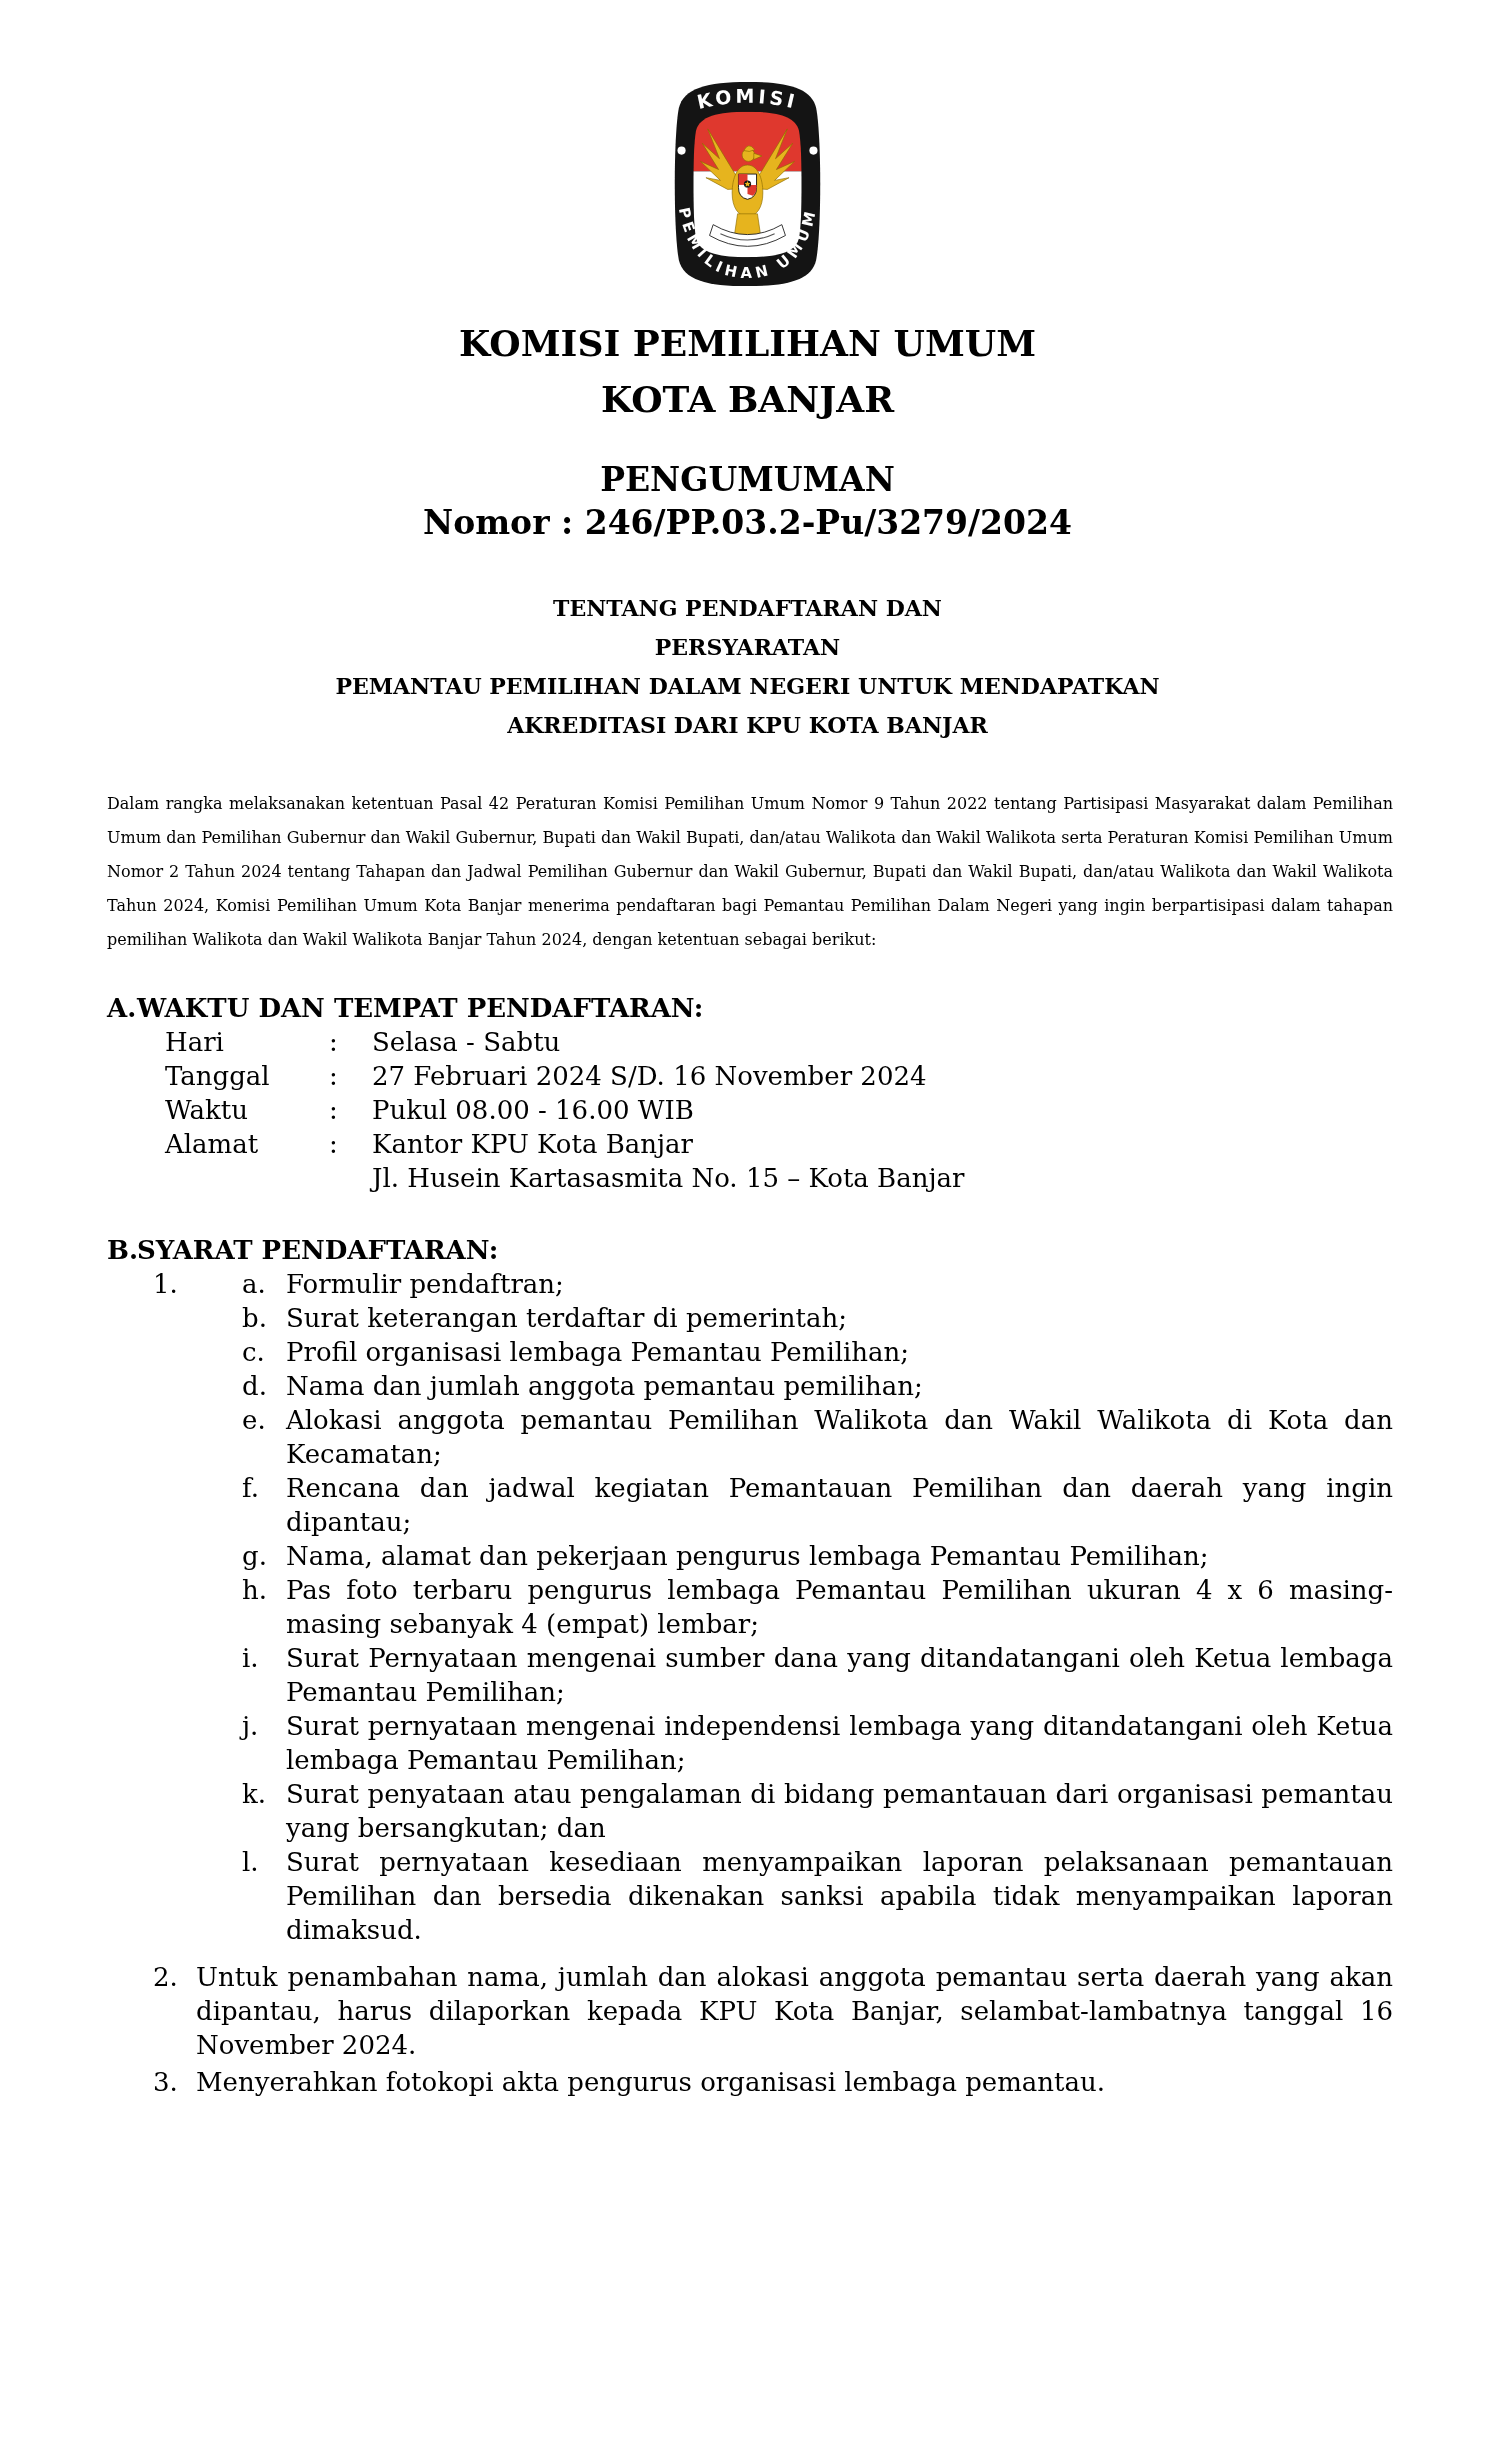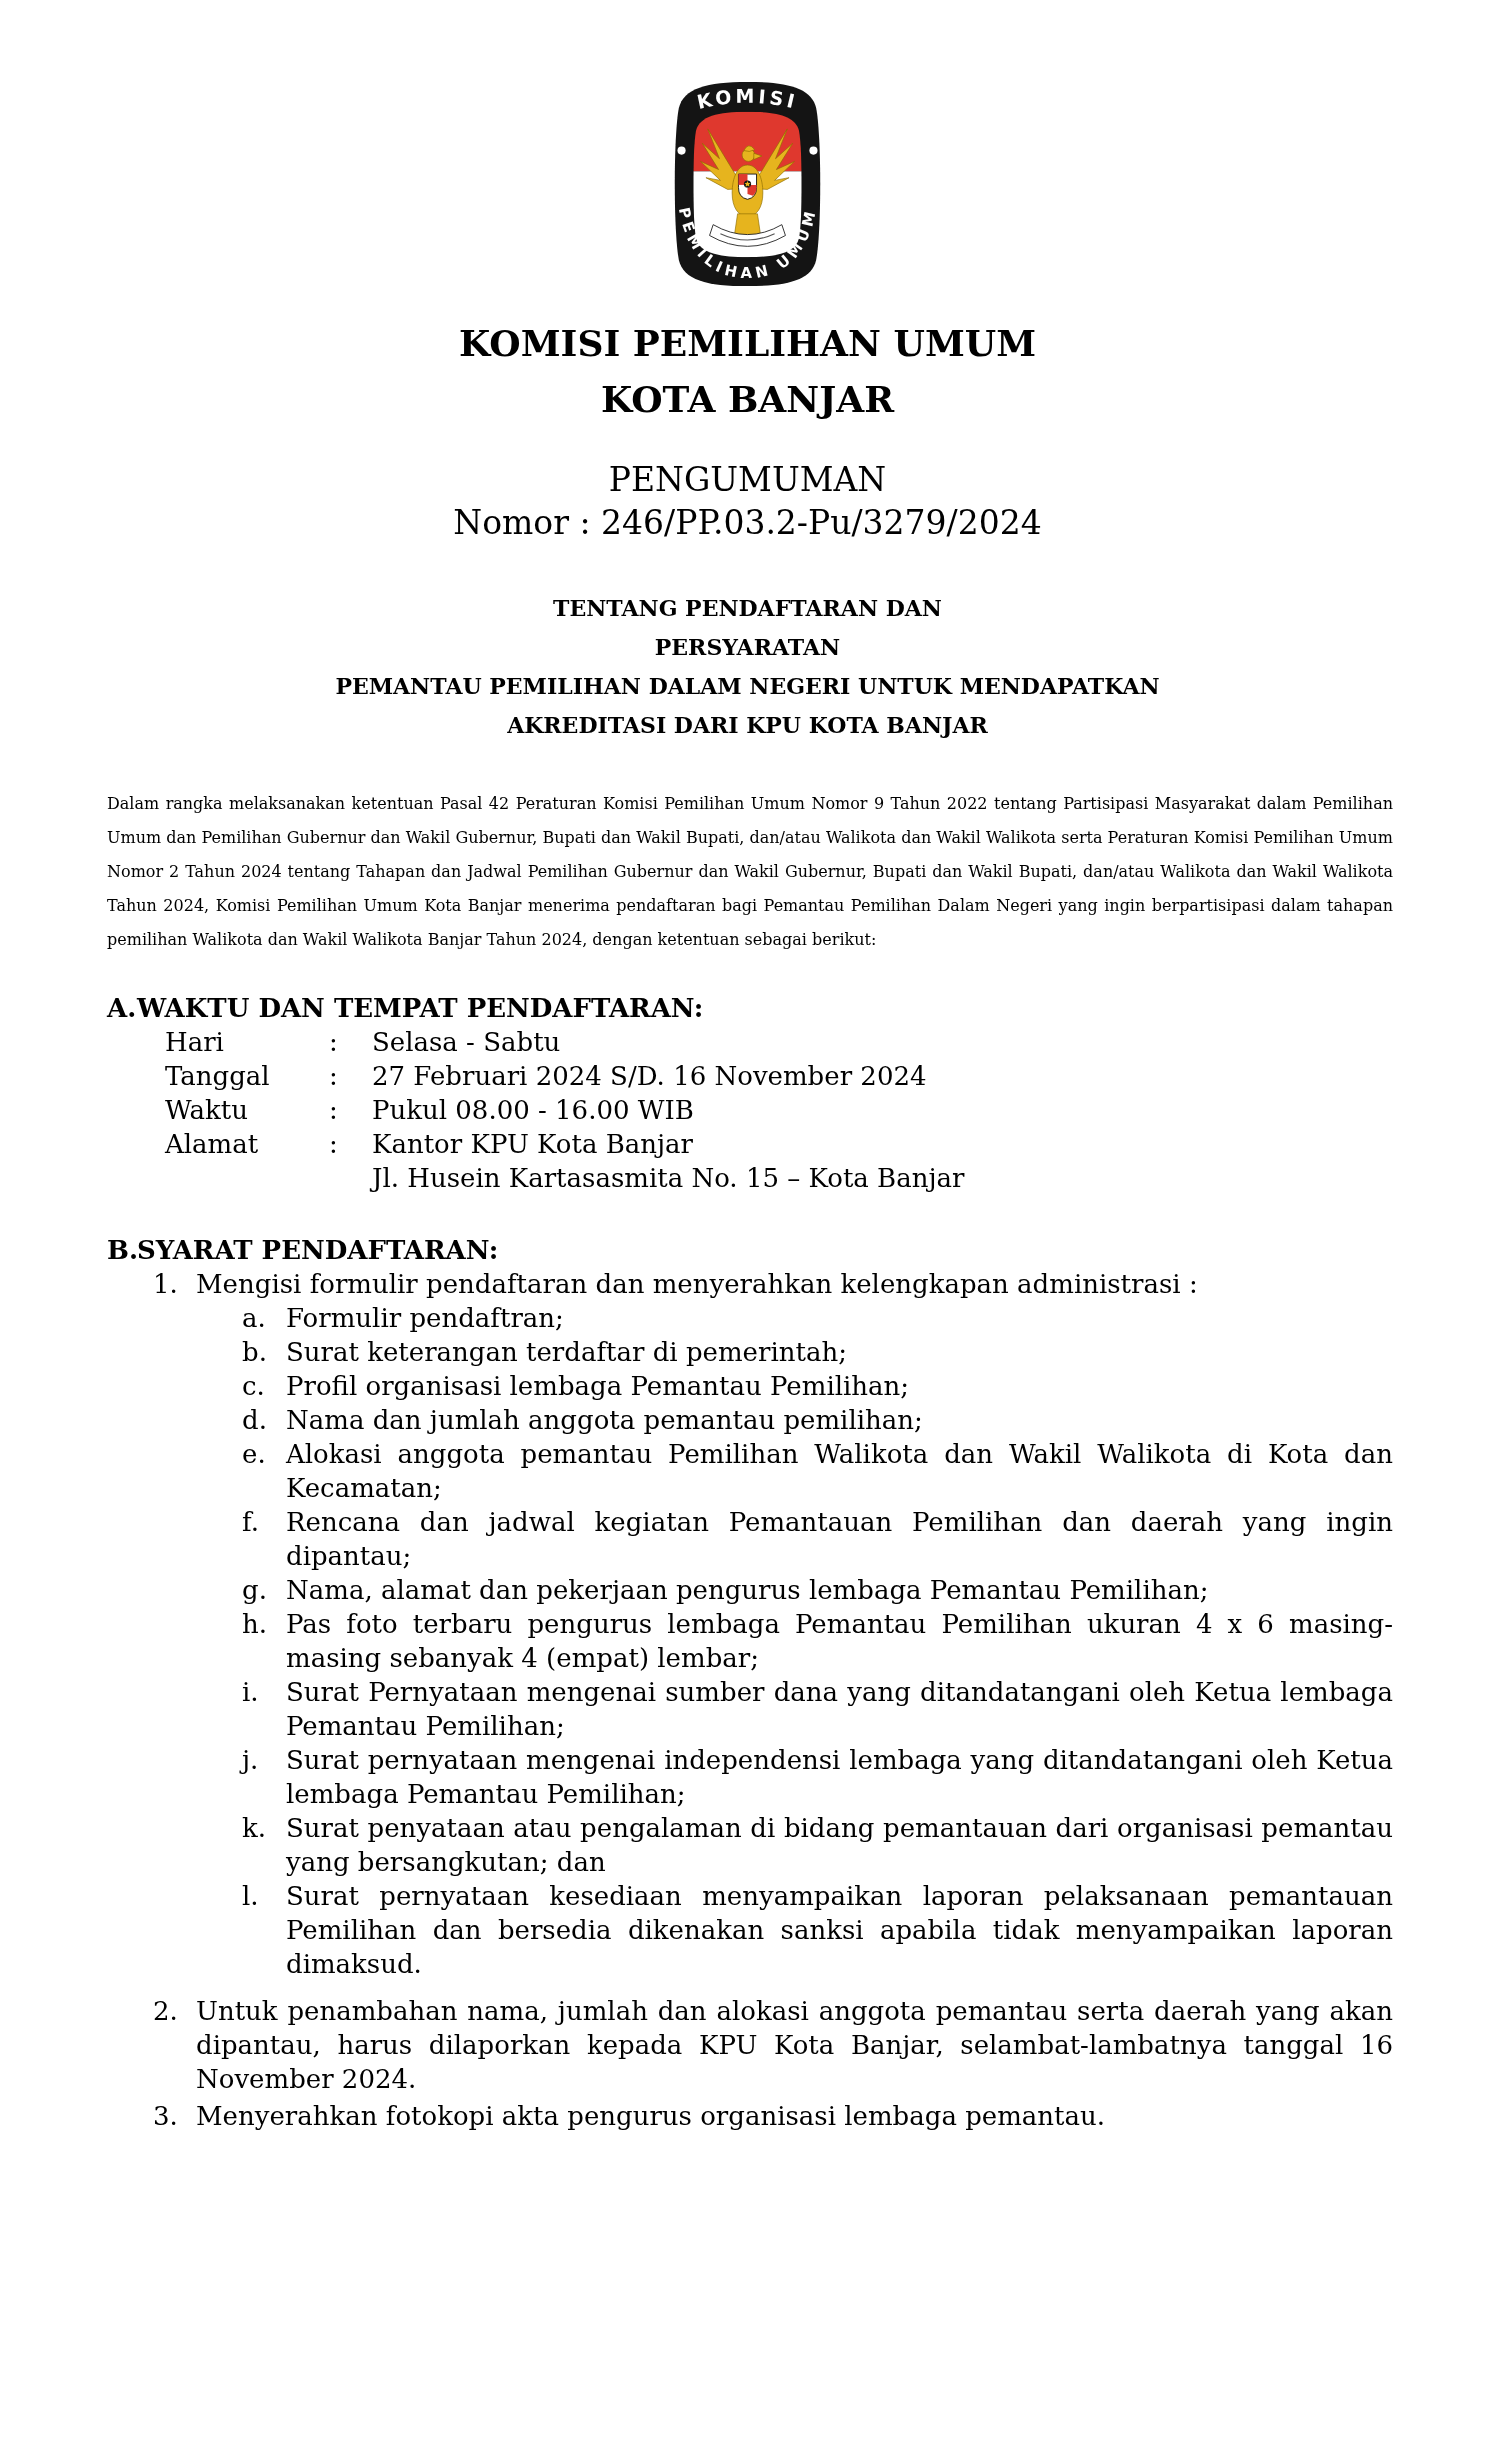--- a/index.html
+++ b/index.html
@@ -9,21 +9,21 @@
     color: #000000;
     position: relative;
   }
   .page { width: 1495px; height: 2462px; overflow: hidden; background: #ffffff; }
   .content { padding: 0 102px 0 107px; }
 
   .logo-wrap { text-align: center; padding-top: 78px; height: 212px; }
   .logo-wrap svg { width: 159px; height: 212px; }
 
   .org-title { text-align: center; font-weight: bold; font-size: 36px; line-height: 56px; margin-top: 25px; }
-  .doc-head  { text-align: center; font-weight: normal; font-size: 33px; line-height: 43px; margin-top: 31px; }
+  .doc-head  { text-align: center; font-weight: bold; font-size: 33px; line-height: 43px; margin-top: 31px; }
   .subject   { text-align: center; font-weight: bold; font-size: 22px; line-height: 39px; margin-top: 45px; }
 
   .intro {
     font-size: 16px; line-height: 34px;
     text-align: justify; margin: 42px 0 0 0;
   }
 
   .section { margin-top: 34px; font-size: 26px; line-height: 34px; }
   .section-b { margin-top: 38px; }
   .sec-head { display: flex; font-weight: bold; }
@@ -157,21 +157,20 @@
 
     <div class="section section-b">
       <div class="sec-head">
         <span class="sec-marker">B.</span>
         <span class="sec-title">SYARAT PENDAFTARAN:</span>
       </div>
 
       <div class="num-item">
         <span class="num-marker">1.</span>
         <div class="num-body">
-          <div>Mengisi formulir pendaftaran dan menyerahkan kelengkapan administrasi :</div>
 
           <div class="sub-item">
             <span class="sub-marker">a.</span>
             <span class="sub-text">Formulir pendaftran;</span>
           </div>
           <div class="sub-item">
             <span class="sub-marker">b.</span>
             <span class="sub-text">Surat keterangan terdaftar di pemerintah;</span>
           </div>
           <div class="sub-item">

